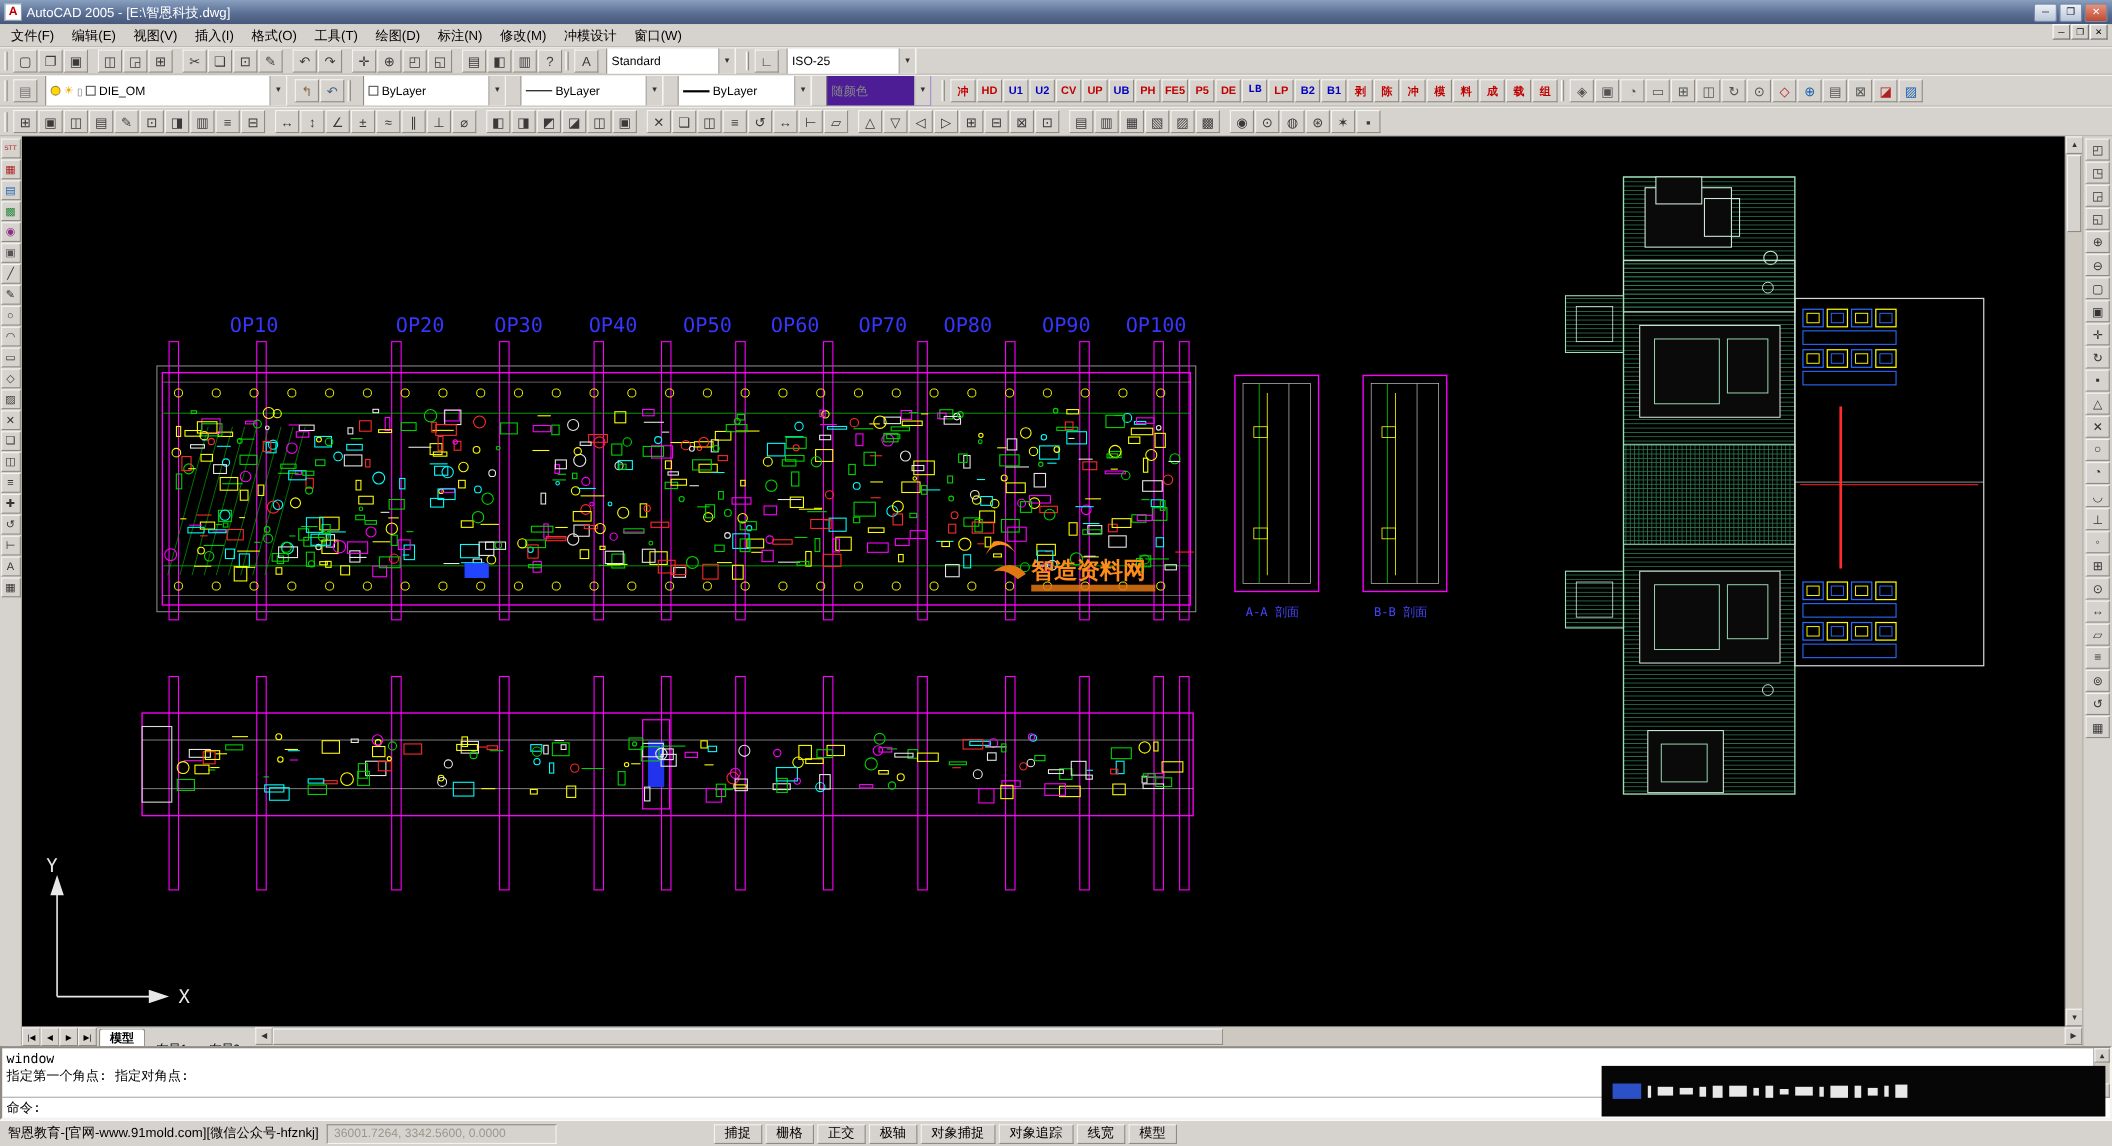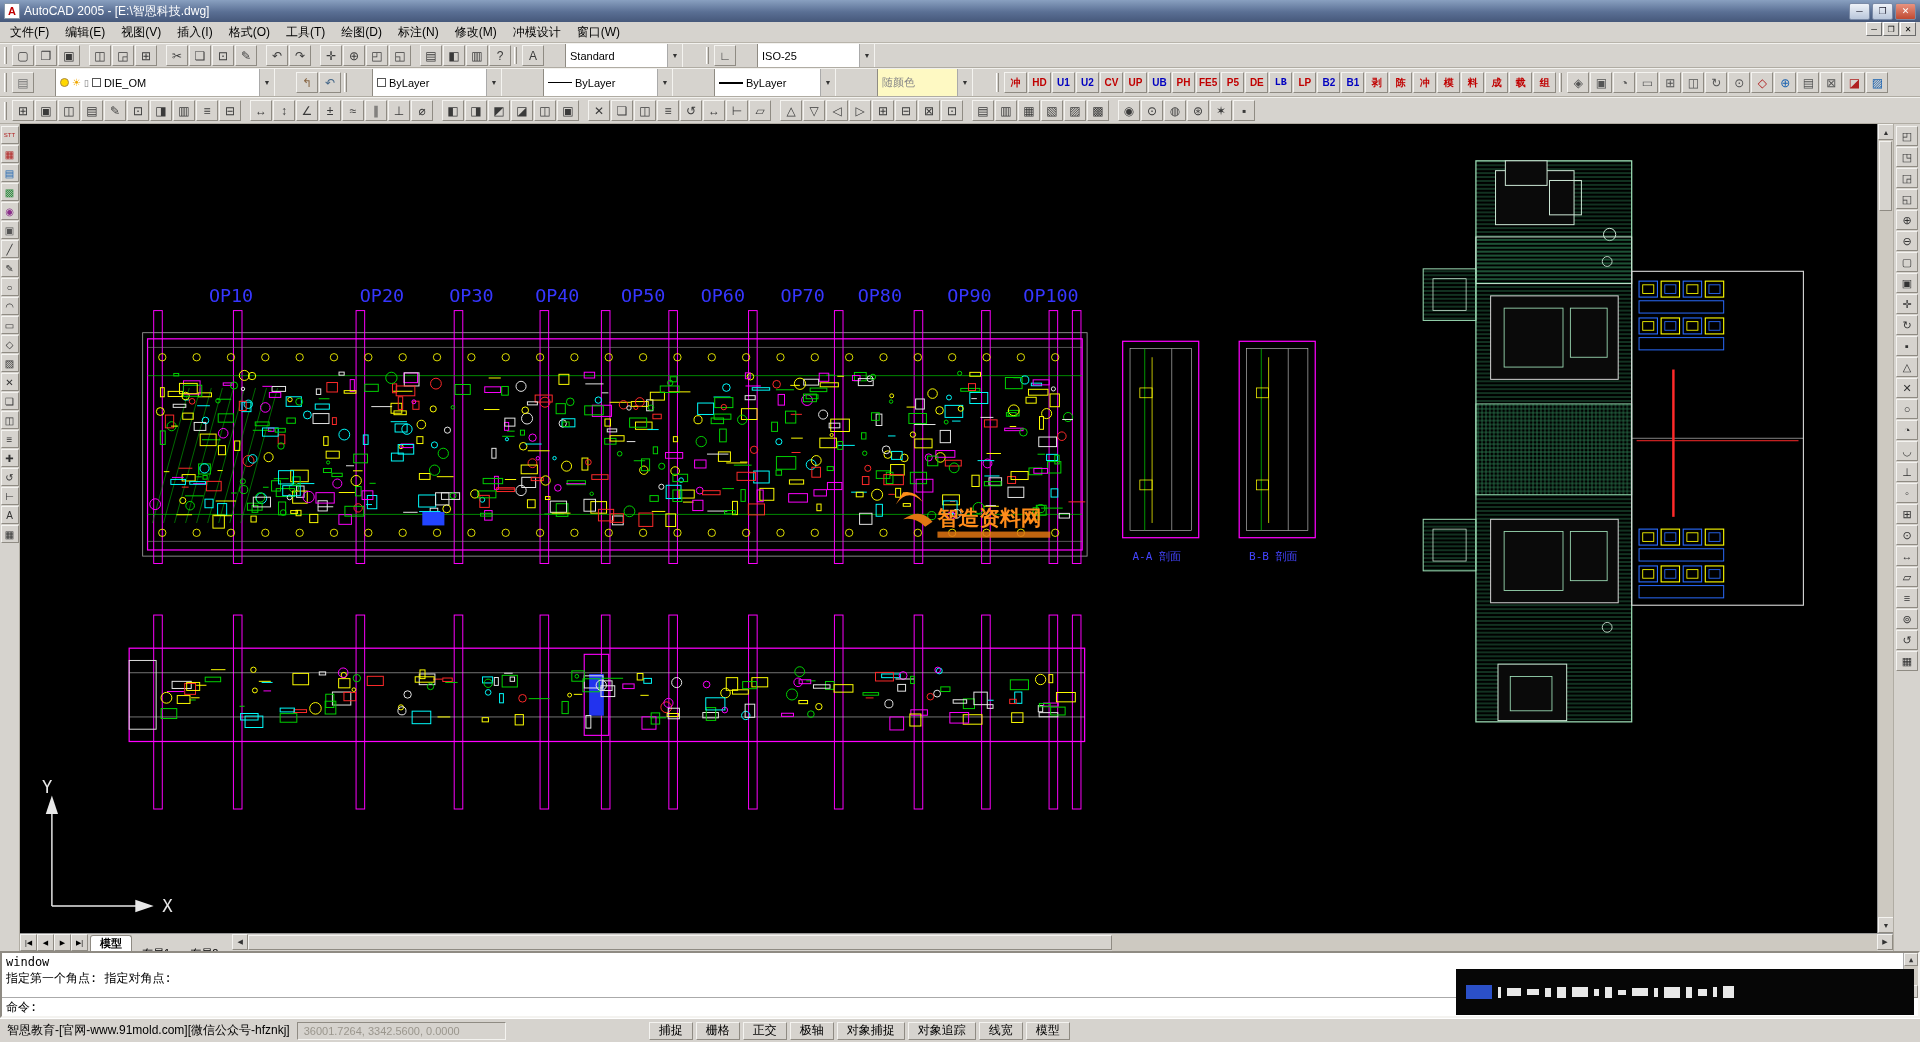--- a/index.html
+++ b/index.html
@@ -16,23 +16,23 @@
 .menubar{height:21px;background:#d6d3ce;display:flex;border-bottom:1px solid #b8b4ab;padding:0 2px}
 .menu-item{padding:2px 8px;white-space:nowrap}
 .child-btns{margin-left:auto;display:flex;gap:1px;padding-right:2px}
 .cbtn{width:16px;height:14px;font-size:8px;display:flex;align-items:center;justify-content:center;background:#d6d3ce;border:1px solid;border-color:#fff #6b6b6b #6b6b6b #fff}
 
 .toolbar{display:flex;align-items:center;background:#d6d3ce;border-top:1px solid #f2f1ee;border-bottom:1px solid #b0aca3;padding:0 2px;gap:1px;overflow:hidden}
 #tb-row1{height:25px}#tb-row2{height:29px}#tb-row3{height:27px}
 .grip{width:3px;height:72%;border-left:1px solid #fff;border-right:1px solid #8f8b83;margin:0 4px 0 2px}
 .sep{width:1px;height:68%;background:#9b978e;box-shadow:1px 0 0 #fff;margin:0 3px}
 .tbtn{width:22px;height:21px;flex:none;display:flex;align-items:center;justify-content:center;font-size:12px;color:#3a3a3a;background:#d6d3ce;border:1px solid;border-color:#f4f3f0 #8f8b83 #8f8b83 #f4f3f0}
-.combo{height:32px;background:#fff;border:1px solid;border-color:#8f8b83 #f4f3f0 #f4f3f0 #8f8b83;display:flex;align-items:center;font-size:11px;padding-left:4px;gap:3px;margin:0 20px;flex:none;white-space:nowrap;overflow:hidden}
+.combo{height:32px;background:#fff;border:1px solid;border-color:#8f8b83 #f4f3f0 #f4f3f0 #8f8b83;display:flex;align-items:center;font-size:11px;padding-left:4px;gap:3px;margin:0 6px;flex:none;white-space:nowrap;overflow:hidden}
 .combo .dd{margin-left:auto;width:15px;height:100%;flex:none;background:#d6d3ce;border-left:1px solid #aaa;display:flex;align-items:center;justify-content:center;font-size:7px;color:#333}
-.combo.disabled{background:#fef9c3;color:#8a8a8a}
+.combo.disabled{background:#4c1d95;color:#8a8a8a}
 .chip{width:9px;height:9px;border:1px solid #555;background:#fff;flex:none}
 .bulb{width:9px;height:9px;border-radius:50%;background:#ffd800;border:1px solid #aa8844;flex:none}
 .sun{color:#f0a800;font-size:10px;line-height:1}
 .lockg{color:#777;font-size:9px}
 .ltline{width:24px;height:0;border-top:1px solid #000;flex:none}
 .mold-btn{min-width:23px;height:21px;padding:0 2px;flex:none;display:flex;align-items:center;justify-content:center;font-size:10px;font-weight:bold;background:#d6d3ce;border:1px solid;border-color:#f4f3f0 #8f8b83 #8f8b83 #f4f3f0}
 
 .mid{flex:1;display:flex;min-height:0}
 .side-tb{width:20px;background:#d6d3ce;display:flex;flex-direction:column;align-items:center;padding-top:2px;gap:1px;border-right:1px solid #b0aca3}
 .side-tb.right{width:27px;border-left:1px solid #b0aca3;border-right:none}

